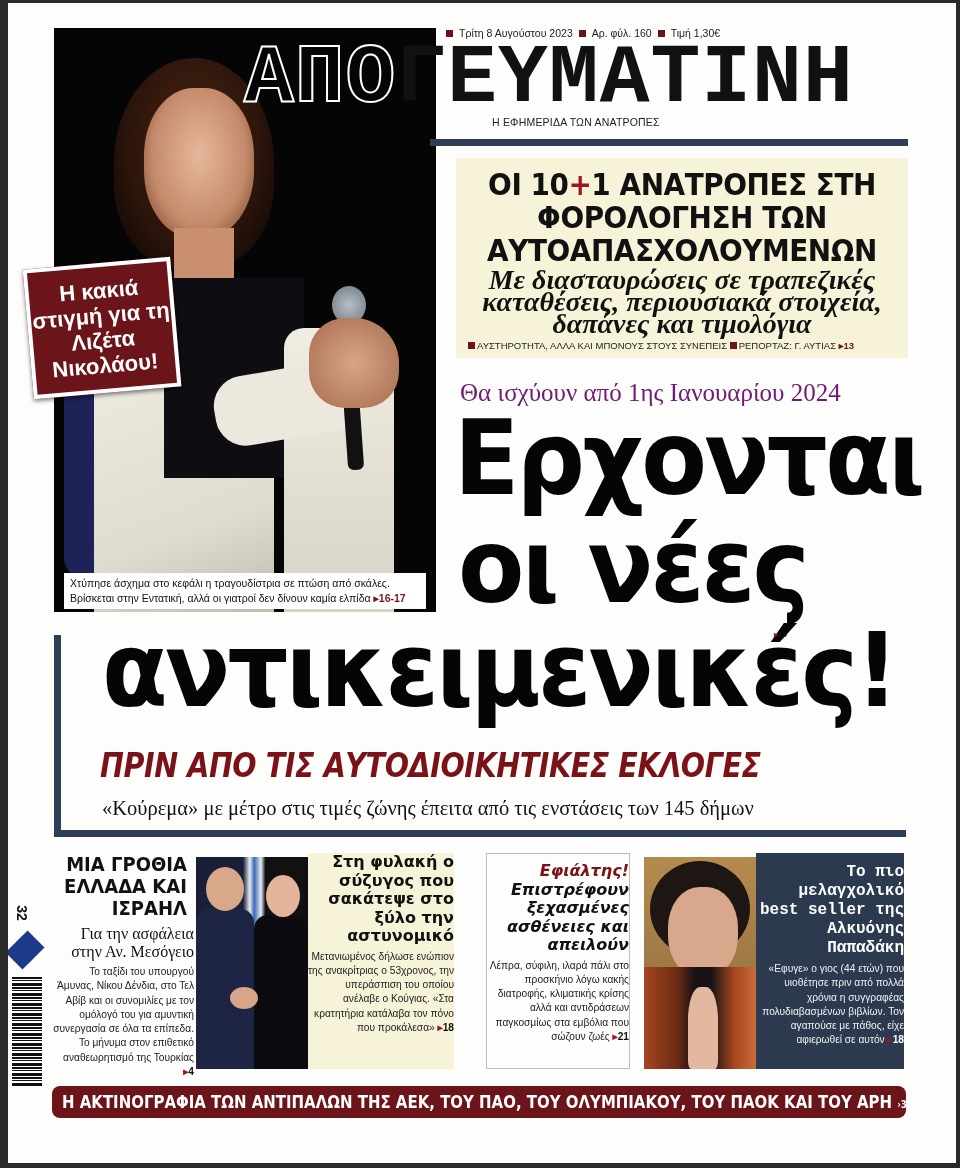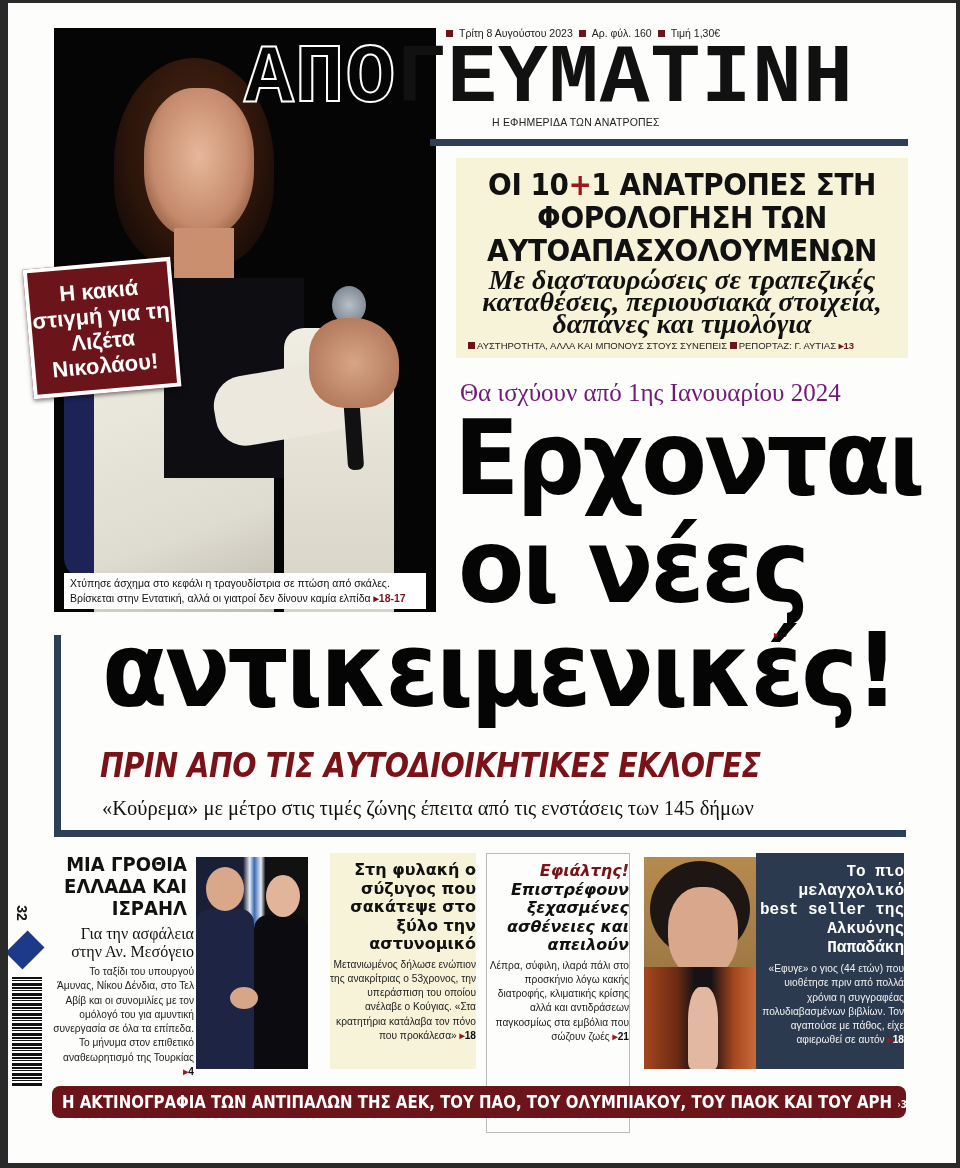--- a/index.html
+++ b/index.html
@@ -69,23 +69,23 @@
   .story .ref { font-weight: bold; color: #111; }
   .story .ref::before { content: "▸"; color: #a0141b; }
 
   .photo-israel { position: absolute; left: 188px; top: 854px; width: 112px; height: 212px; background: linear-gradient(90deg, #1a1f38 0%, #1a1f38 42%, #e8edf5 48%, #3b6ab3 52%, #e8edf5 58%, #111 62%, #111 100%); overflow: hidden; }
   .photo-israel .p1 { position: absolute; left: 10px; top: 10px; width: 38px; height: 44px; border-radius: 50%; background: #d9a78a; }
   .photo-israel .p2 { position: absolute; left: 70px; top: 18px; width: 34px; height: 42px; border-radius: 50%; background: #e2b59b; }
   .photo-israel .b1 { position: absolute; left: 0; top: 52px; width: 58px; height: 160px; background: #1d2444; border-radius: 14px 14px 0 0; }
   .photo-israel .b2 { position: absolute; left: 58px; top: 58px; width: 54px; height: 154px; background: #0c0c10; border-radius: 14px 14px 0 0; }
   .photo-israel .h { position: absolute; left: 34px; top: 130px; width: 28px; height: 22px; border-radius: 50%; background: #d7a587; }
 
-  .s3 { left: 322px; width: 146px; background: #f6f3d9; height: 216px; padding-top: 8px; }
+  .s3 { left: 300px; width: 146px; background: #f6f3d9; height: 216px; }
   .s3 h3 { font-family: "DejaVu Sans", sans-serif; font-weight: bold; font-size: 16px; line-height: 18.5px; color: #111; }
-  .s4 { left: 478px; width: 144px; height: 280px; border: 1px solid #bbb; padding-top: 8px; }
+  .s4 { left: 478px; width: 144px; height: 216px; border: 1px solid #bbb; padding-top: 8px; }
   .s4 h3 { font-family: "DejaVu Sans", sans-serif; font-weight: bold; font-style: italic; font-size: 16px; line-height: 18.5px; color: #111; }
   .s4 h3 .red { color: #7a1218; display: block; }
 
   .photo-alkyoni { position: absolute; left: 636px; top: 854px; width: 112px; height: 212px; background: linear-gradient(180deg, #b58a4e 0%, #8a6a3c 100%); overflow: hidden; }
   .photo-alkyoni .hair { position: absolute; left: 6px; top: 4px; width: 100px; height: 96px; border-radius: 50%; background: #1e1612; }
   .photo-alkyoni .face { position: absolute; left: 24px; top: 30px; width: 70px; height: 90px; border-radius: 45%; background: #d8a78c; }
   .photo-alkyoni .shawl { position: absolute; left: 0; top: 110px; width: 112px; height: 102px; background: linear-gradient(90deg, #a5461f 0%, #6b2a14 30%, #181215 45%, #181215 60%, #a5461f 80%, #c96b37 100%); }
   .photo-alkyoni .hands { position: absolute; left: 44px; top: 130px; width: 30px; height: 82px; border-radius: 40% 40% 10% 10%; background: #e2b8a0; }
 
   .s6 { left: 748px; width: 148px; height: 216px; background: #2c3a4f; color: #fff; padding-top: 10px; }
@@ -114,21 +114,21 @@
     <div class="arm"></div>
     <div class="mic-body"></div>
     <div class="mic-head"></div>
     <div class="hand"></div>
   </div>
   <div class="hero-badge">
     <span>Η κακιά στιγμή για τη Λιζέτα Νικολάου!</span>
   </div>
   <div class="hero-caption">
     <span>Χτύπησε άσχημα στο κεφάλι η τραγουδίστρια σε πτώση από σκάλες. Βρίσκεται στην Εντατική, αλλά οι γιατροί δεν δίνουν καμία ελπίδα</span>
-    <span class="ref">▸</span><span class="ref">18-17</span>
+    <span class="ref">▸</span><span class="ref">16-17</span>
   </div>
 
   <div class="meta-line">
     <span class="sq"></span>
     <span>Τρίτη 8 Αυγούστου 2023</span>
     <span class="sq"></span>
     <span>Αρ. φύλ. 160</span>
     <span class="sq"></span>
     <span>Τιμή 1,30€</span>
   </div>

